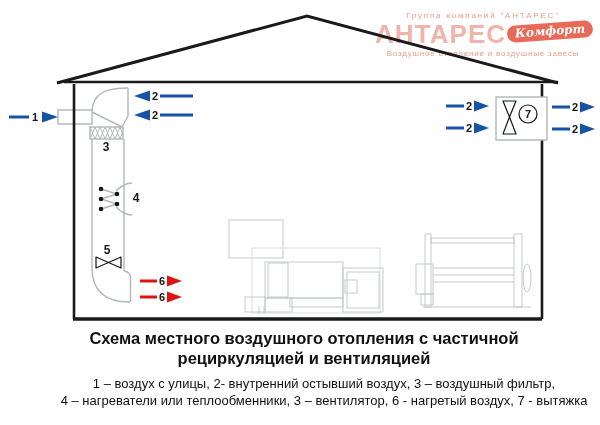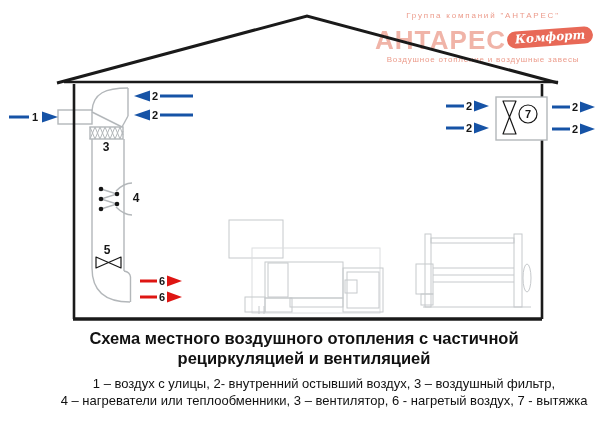--- a/index.html
+++ b/index.html
@@ -3,21 +3,21 @@
 <meta charset="utf-8">
 <style>
   html,body{margin:0;padding:0;background:#fff;}
   .stage{position:relative;width:600px;height:425px;background:#fff;overflow:hidden;
          font-family:"Liberation Sans",sans-serif;}
   .stage svg{position:absolute;left:0;top:0;z-index:2;}
 
   
   .logo{position:absolute;left:372px;top:11px;width:222px;text-align:center;z-index:1;}
   .logo-line1{font-size:8px;letter-spacing:1.8px;color:var(--brand-salmon);white-space:nowrap;}
-  .logo-brand-row{position:relative;height:24px;margin-top:7px;}
+  .logo-brand-row{position:relative;height:24px;margin-top:1px;}
   .logo-brand{position:absolute;left:3px;top:-2px;font-size:26px;font-weight:bold;
               letter-spacing:1px;color:var(--brand-salmon);opacity:.75;}
   .logo-badge{position:absolute;right:1px;top:2px;transform:rotate(-4deg);
               background:var(--brand-badge-red);color:#fff;font-family:"DejaVu Serif",serif;
               font-style:italic;font-weight:bold;font-size:12px;line-height:16px;
               padding:0 8px 1px;border-radius:9px;opacity:.85;}
   .logo-tagline{font-size:8px;letter-spacing:.8px;color:var(--brand-salmon);
                 margin-top:4px;white-space:nowrap;}
 
   

